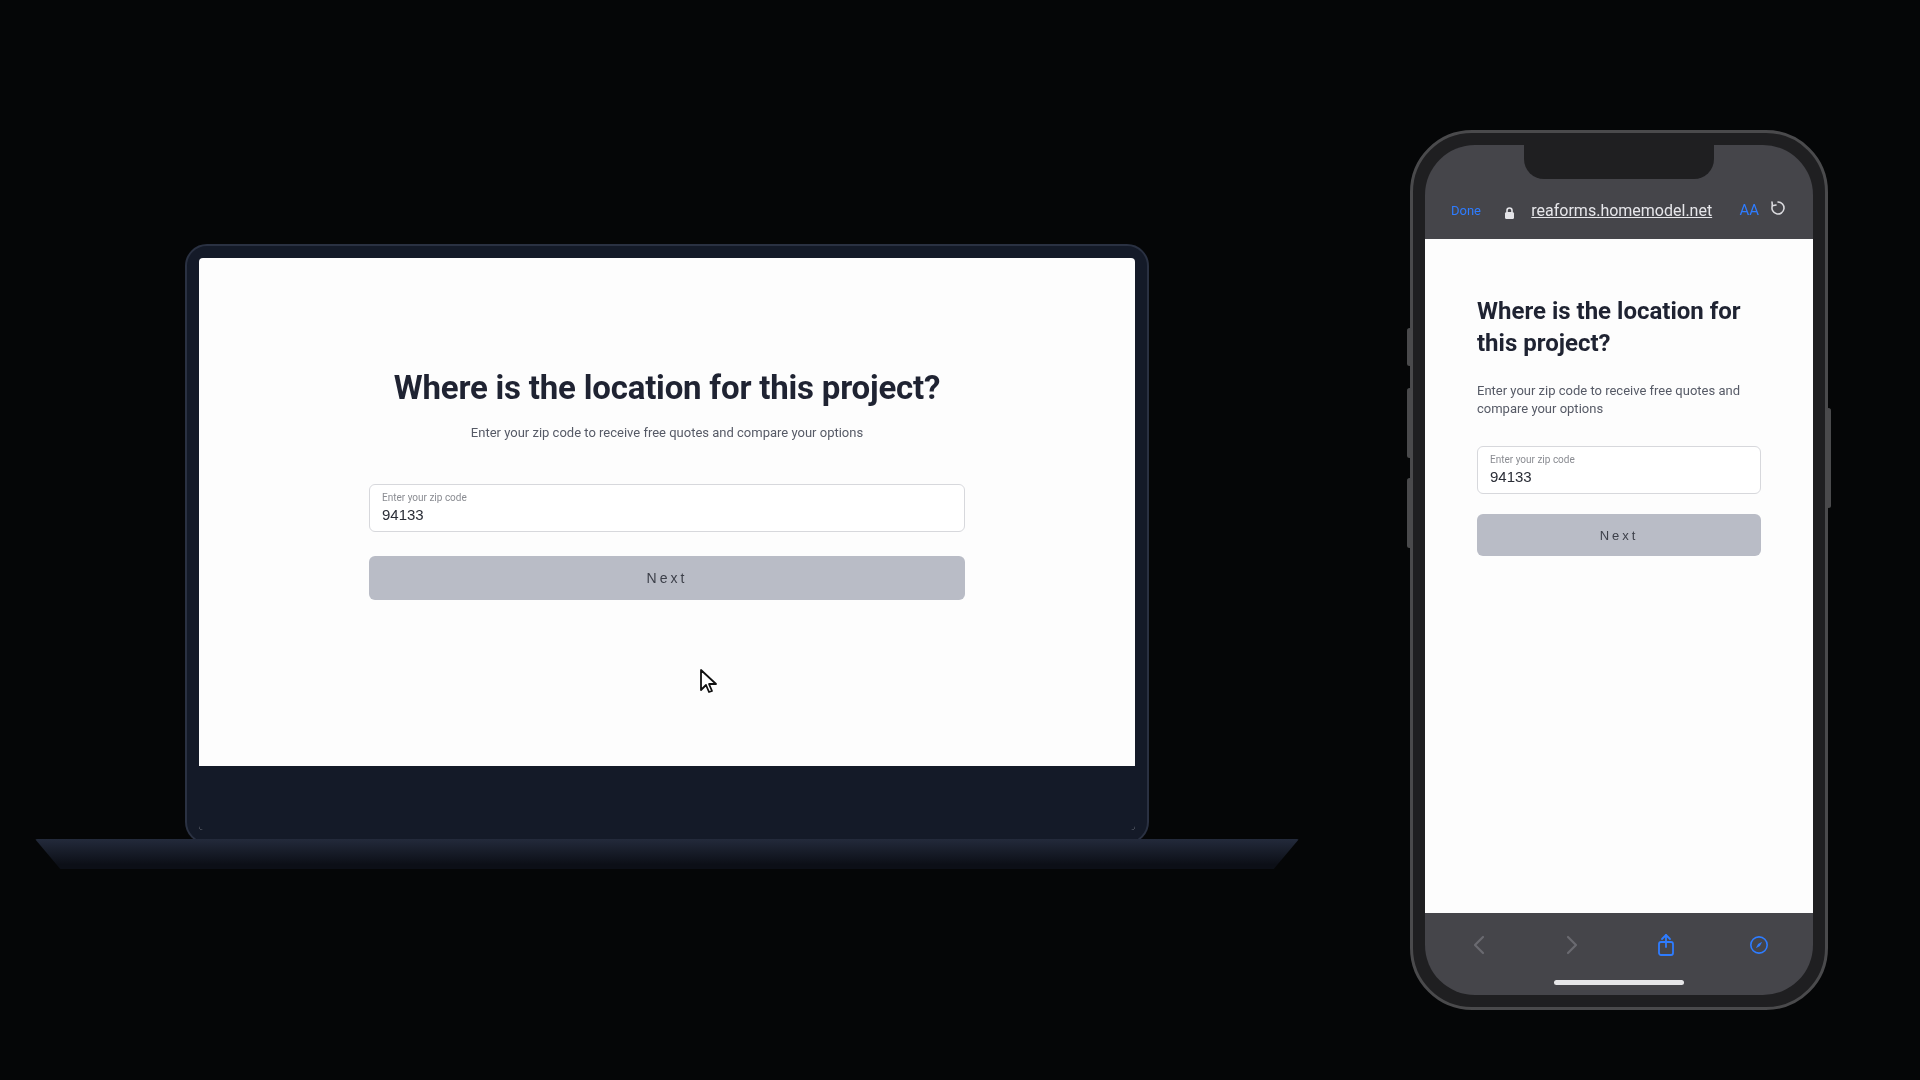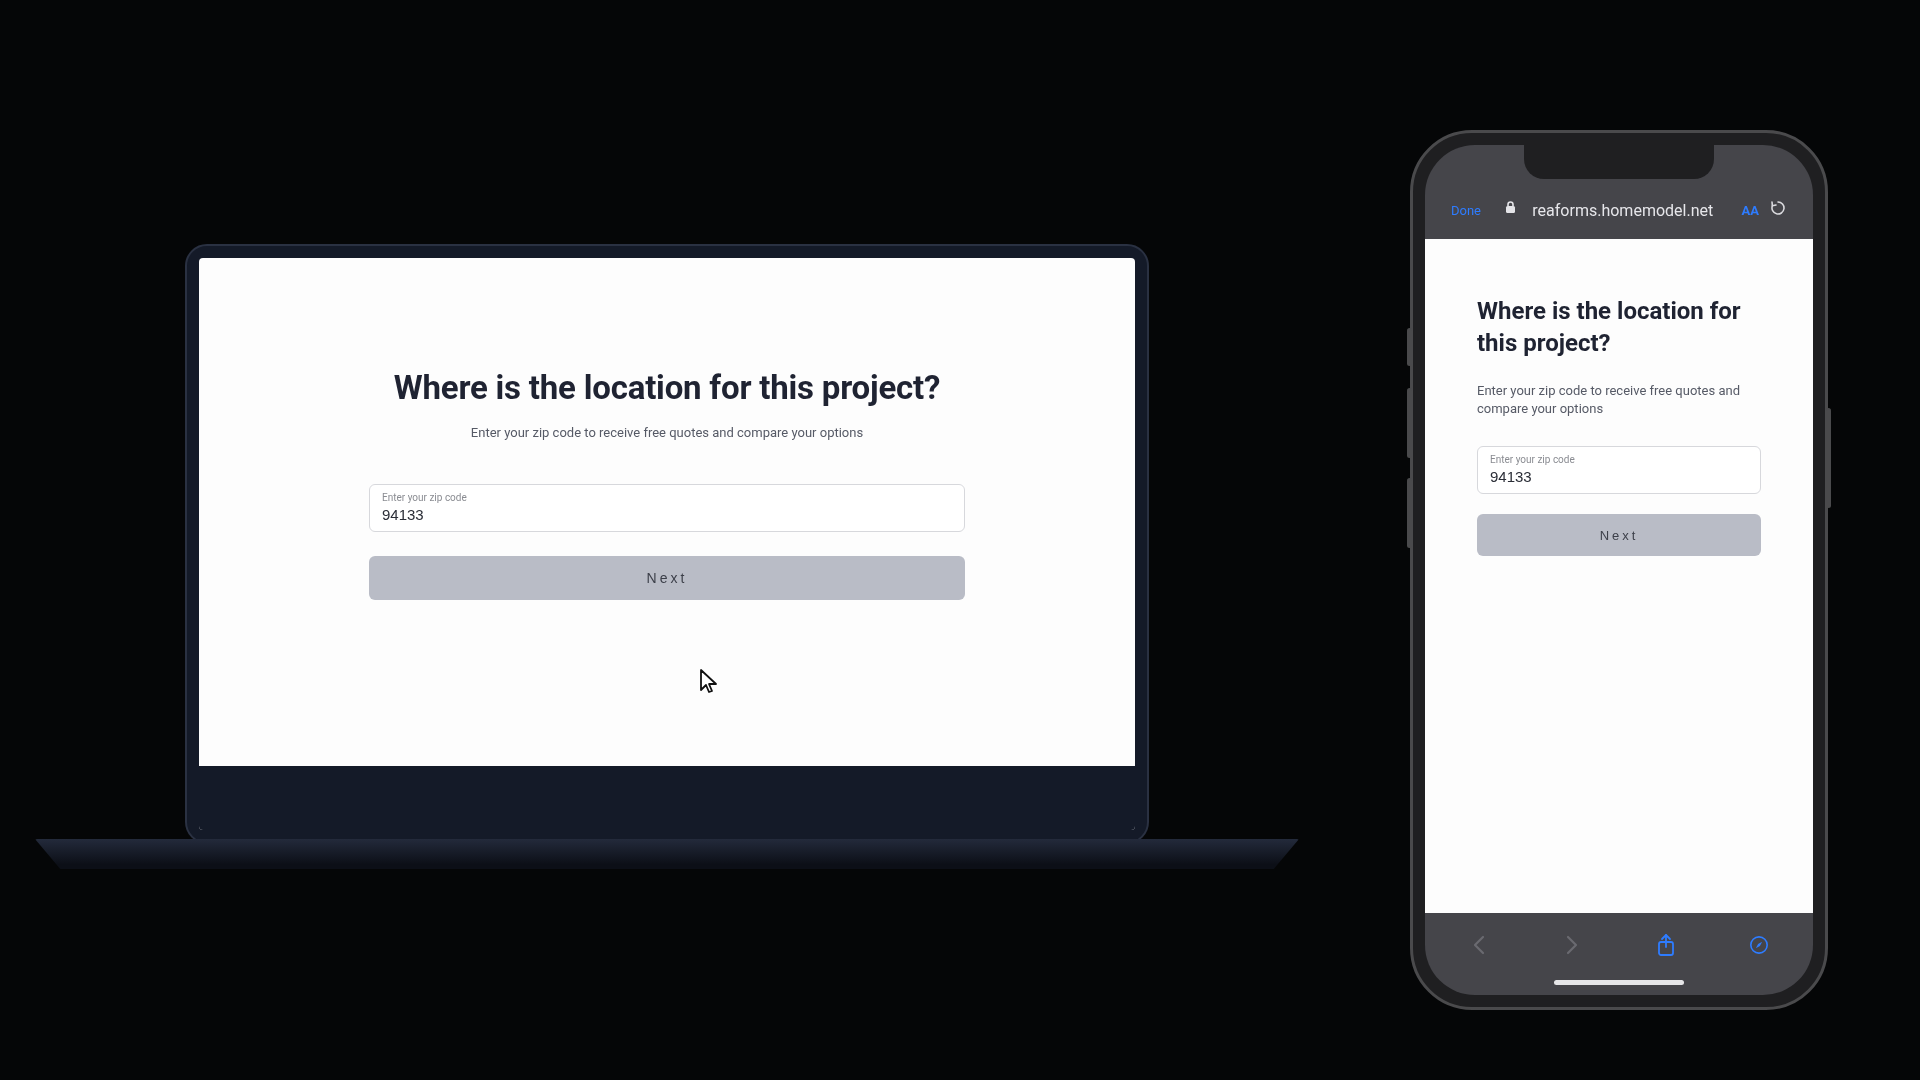--- a/index.html
+++ b/index.html
@@ -183,31 +183,32 @@
     color: #e4e4e8;
     gap: 10px;
   }
   .phone-topbar .done {
     color: #2e7cff;
     font-size: 13px;
   }
   .phone-topbar .url-wrap {
     flex: 1;
     display: flex;
-    align-items: flex-start;
+    align-items: flex-end;
     justify-content: center;
     gap: 16px;
     color: #e6e6ea;
     font-size: 16px;
+    text-decoration: underline;
   }
   .phone-topbar .lock-icon svg { display: block; }
   .phone-topbar .aa {
     color: #2e7cff;
-    font-size: 13px;
-    font-weight: 700;
+    font-size: 15px;
+    font-weight: 400;
     margin-left: 4px;
   }
   .phone-topbar .reload {
     color: #d9d9dd;
   }
 
   .phone-content {
     position: absolute;
     top: 94px;
     left: 0; right: 0;

